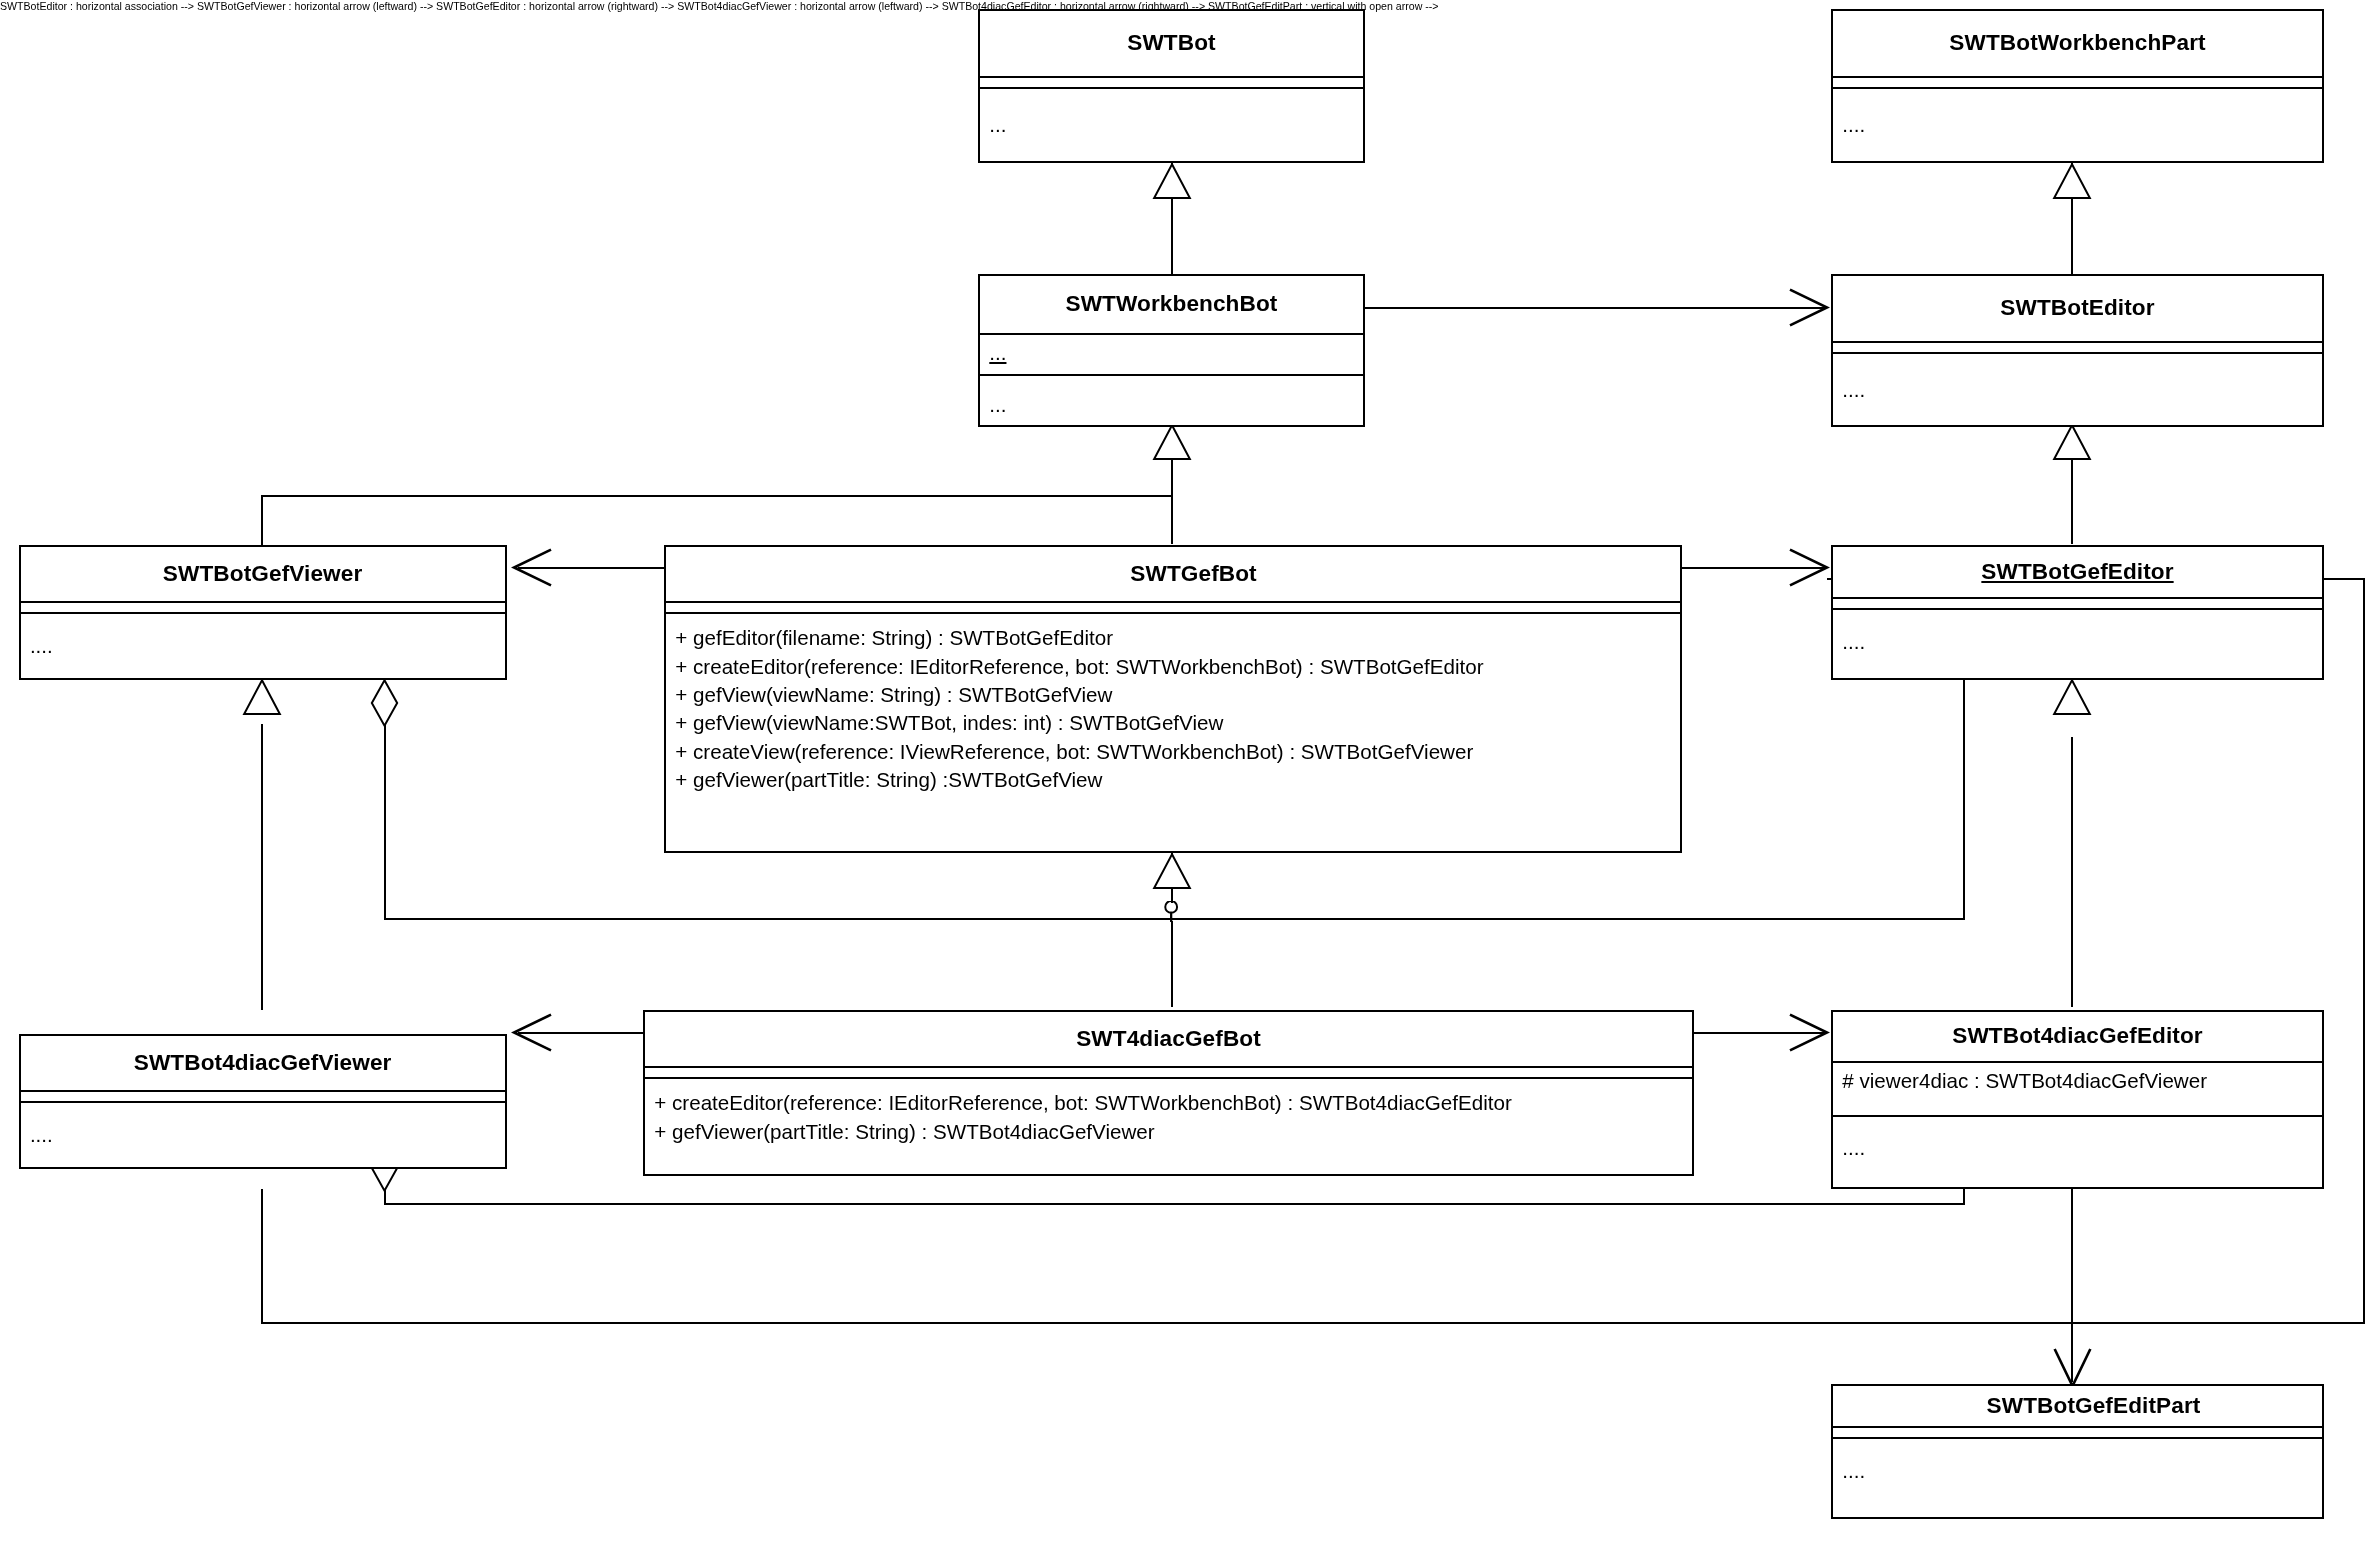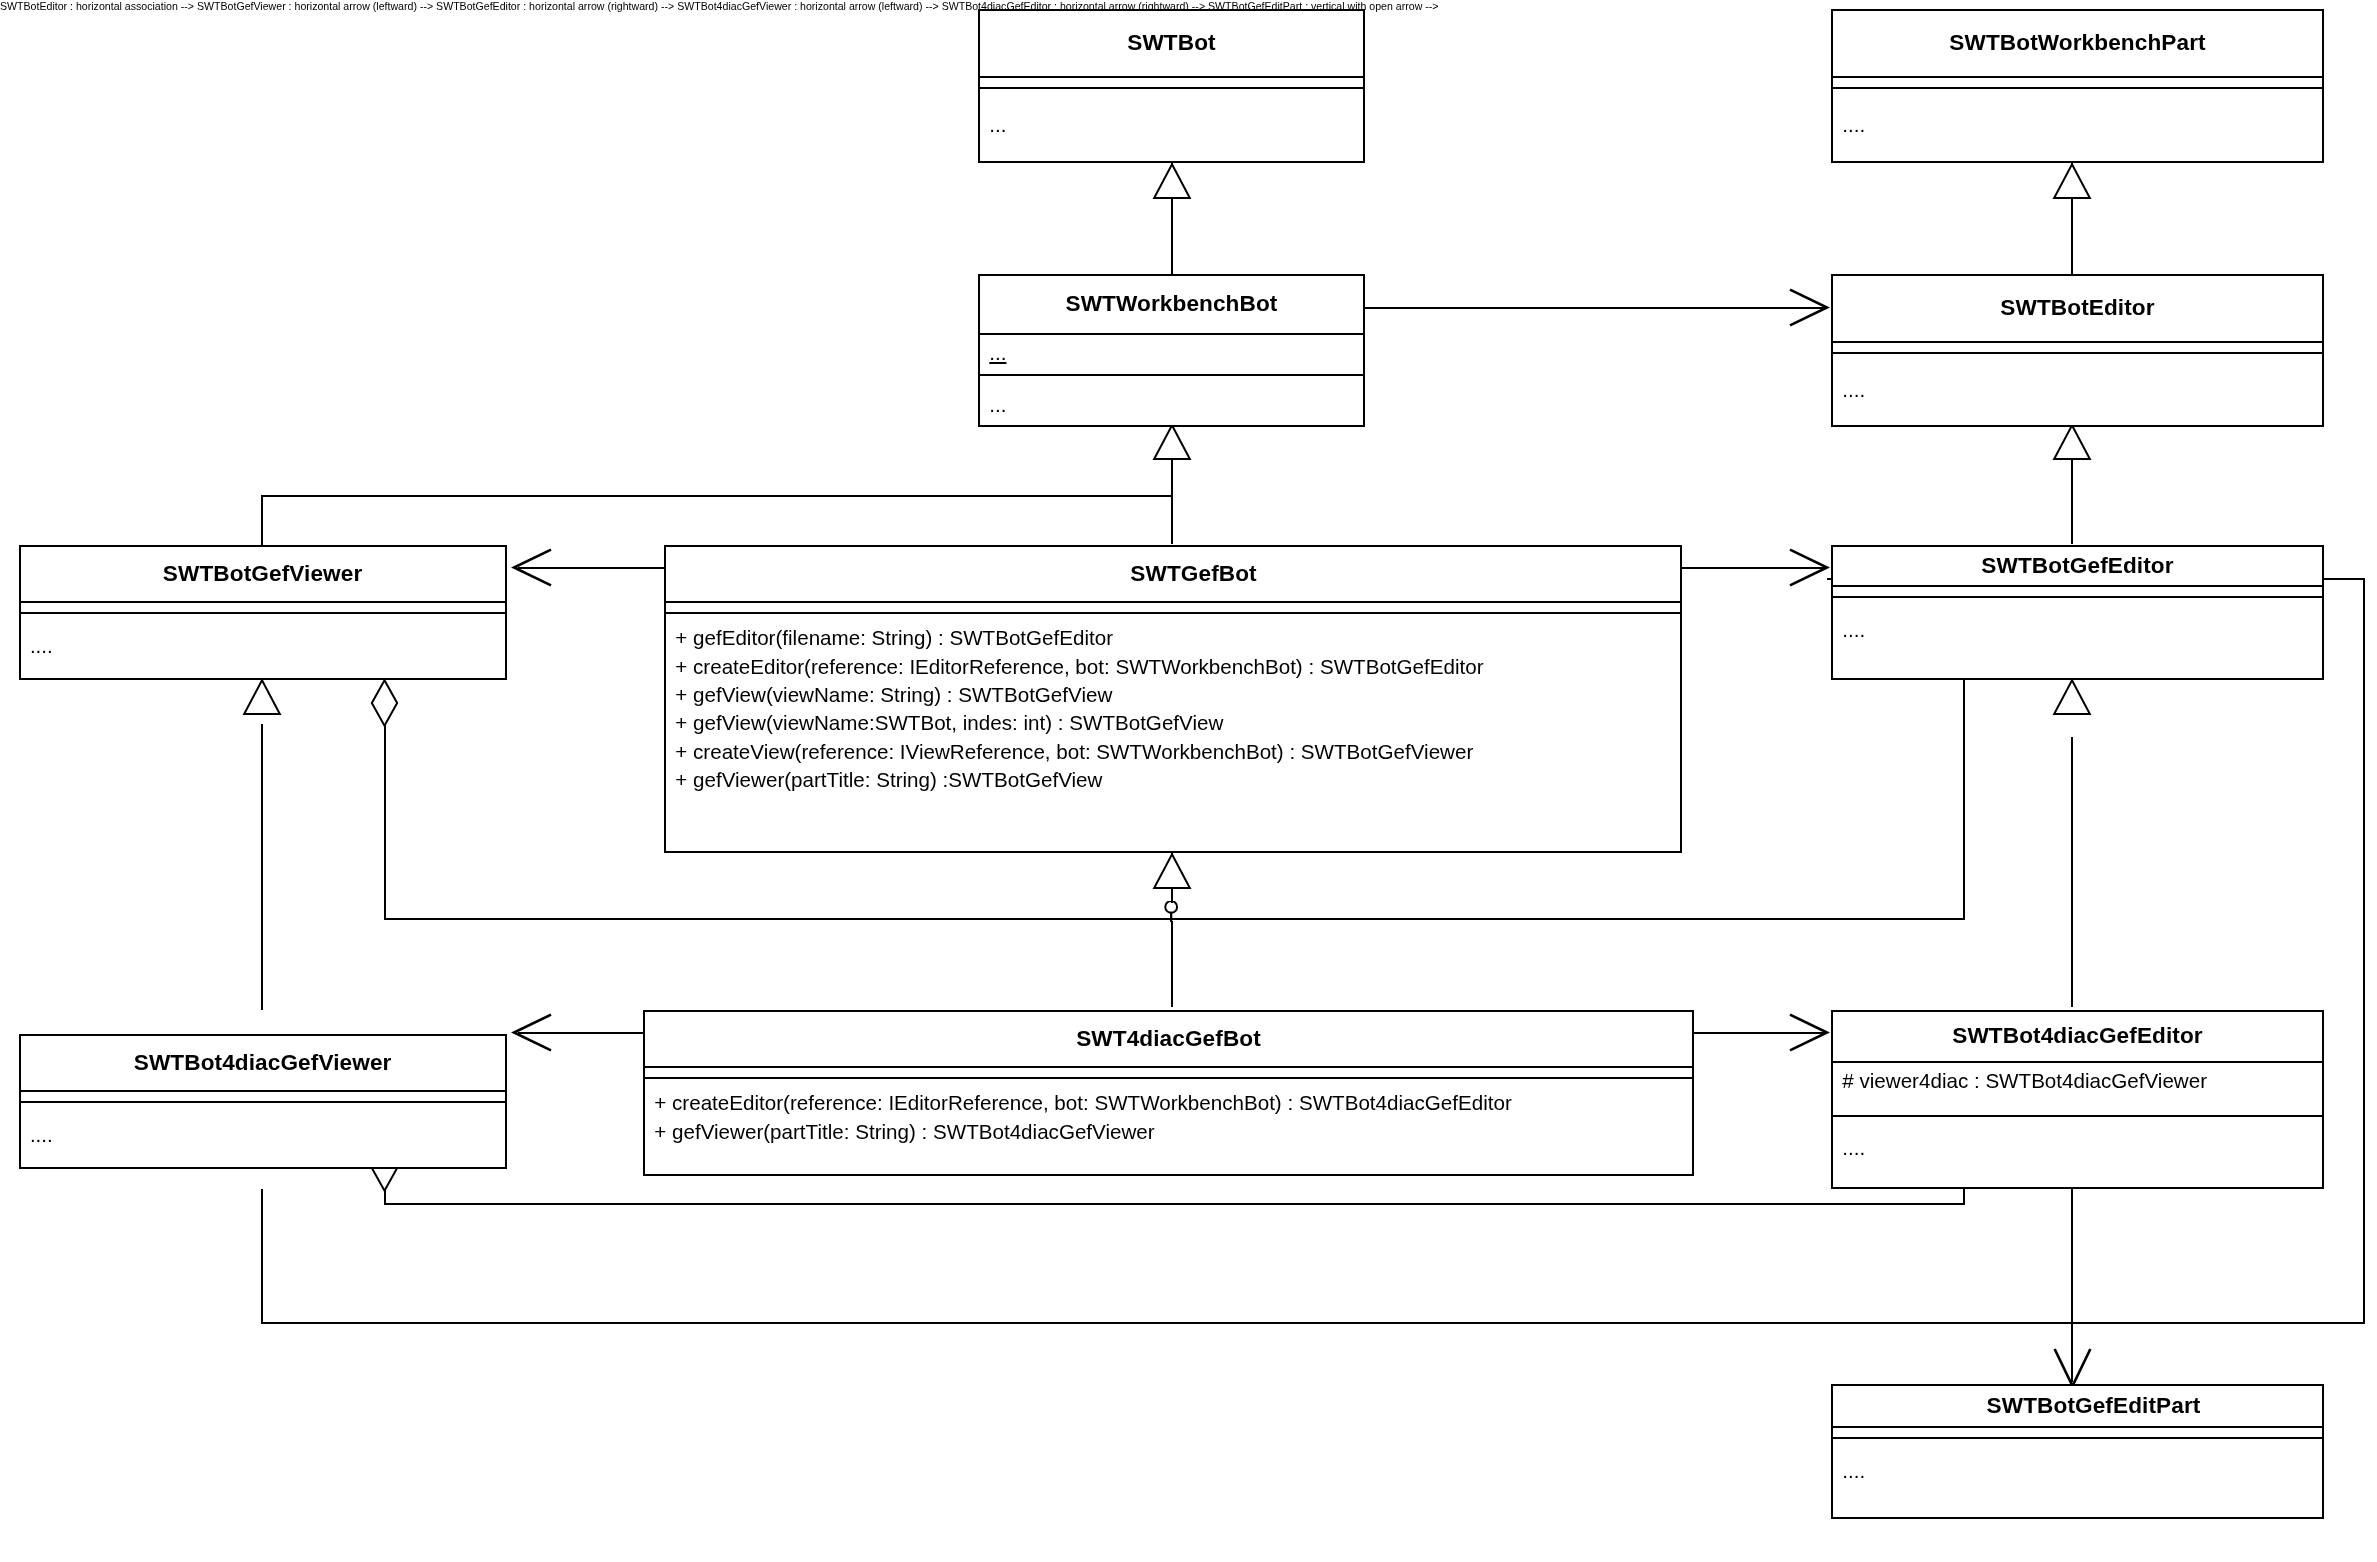--- a/index.html
+++ b/index.html
@@ -342,21 +342,21 @@
       <div class="uml-member">+ createEditor(reference: IEditorReference, bot: SWTWorkbenchBot) : SWTBotGefEditor</div>
       <div class="uml-member">+ gefView(viewName: String) : SWTBotGefView</div>
       <div class="uml-member">+ gefView(viewName:SWTBot, indes: int) : SWTBotGefView</div>
       <div class="uml-member">+ createView(reference: IViewReference, bot: SWTWorkbenchBot) : SWTBotGefViewer</div>
       <div class="uml-member">+ gefViewer(partTitle: String) :SWTBotGefView</div>
     </div>
   </div>
 
   
   <div class="uml-class" style="left:1831px; top:545px; width:493px; height:135px;">
-    <div class="uml-title" style="height:38px;">SWTBotGefEditor</div>
+    <div class="uml-title" style="height:50px;text-decoration:underline;">SWTBotGefEditor</div>
     <div class="uml-compartment empty"></div>
     <div class="uml-compartment" style="padding-top:18.6px;">
       <div class="uml-member">....</div>
     </div>
   </div>
 
   
   <div class="uml-class" style="left:18.6px; top:1034px; width:488px; height:135px;">
     <div class="uml-title" style="height:54px;">SWTBot4diacGefViewer</div>
     <div class="uml-compartment empty"></div>

